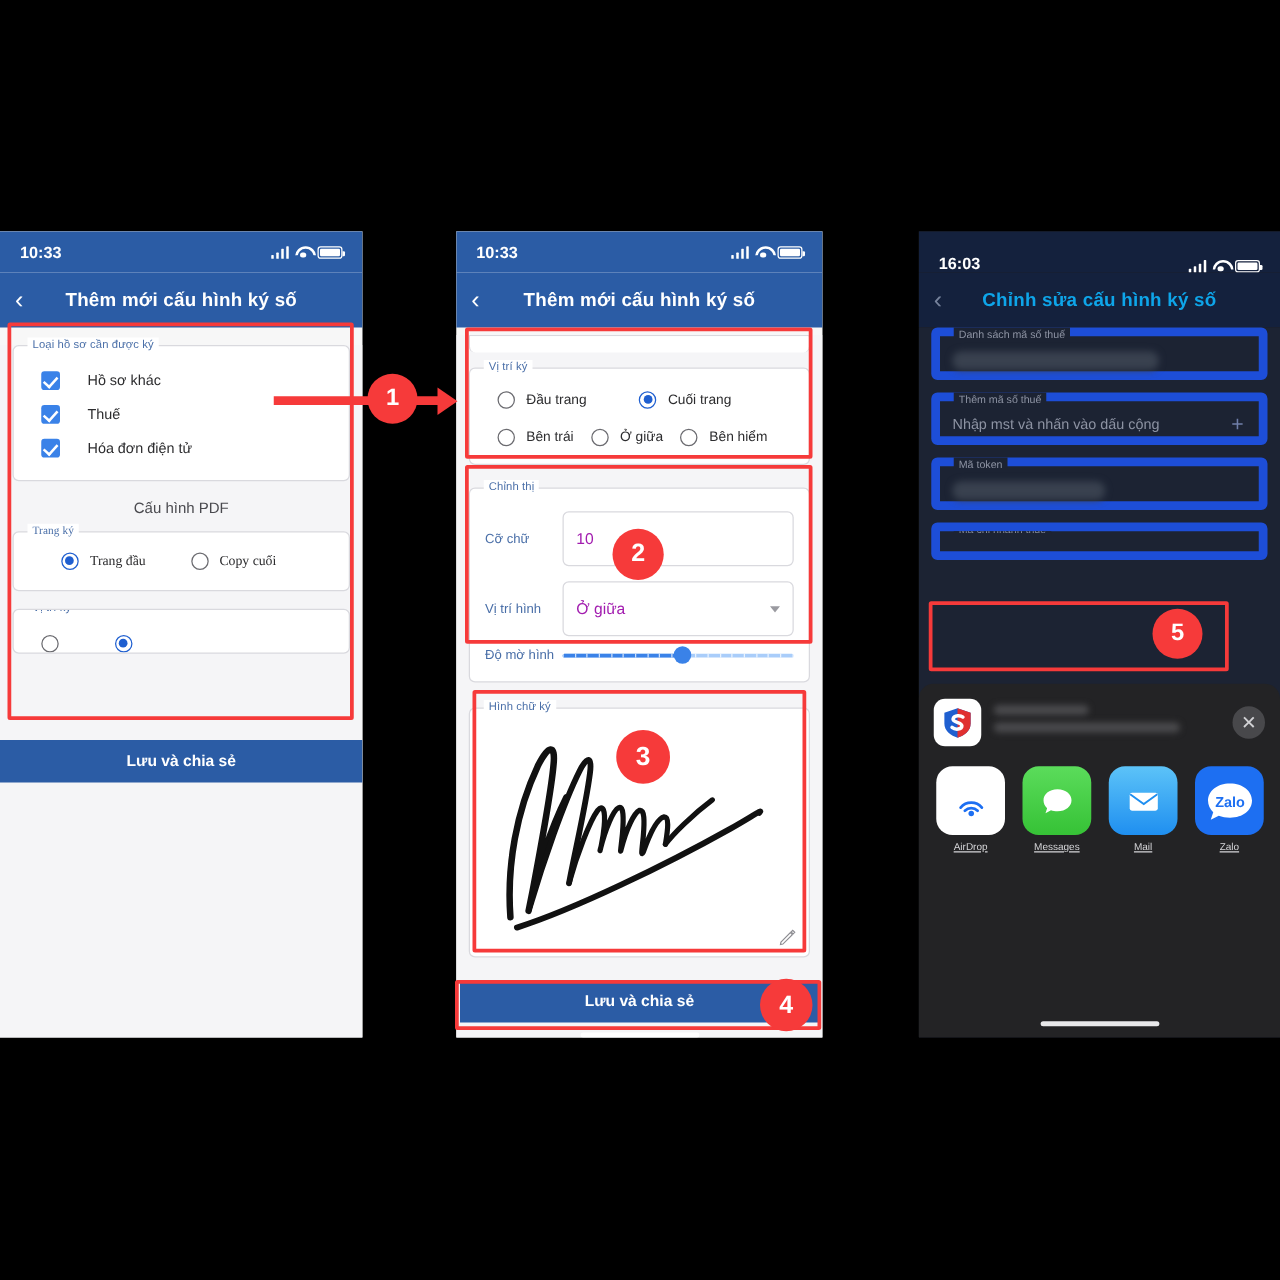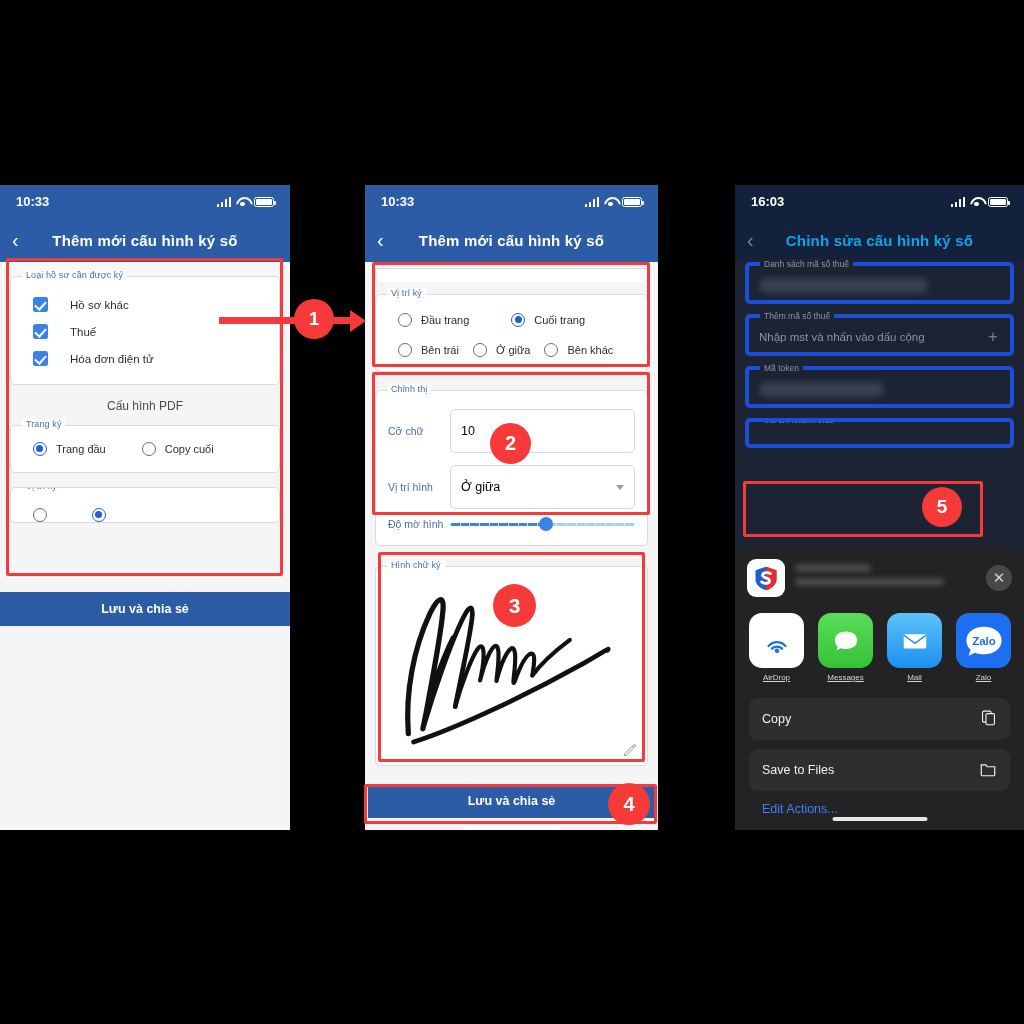--- a/index.html
+++ b/index.html
@@ -13,21 +13,21 @@
 
   
   .phone { position: absolute; top: 185px; height: 645px; overflow: hidden; background: #f7f7f7; }
   #phone1 { left: 0; width: 290px; }
   #phone2 { left: 365px; width: 293px; }
   #phone3 { left: 735px; width: 289px; background: #1c1c1e; }
 
   .statusbar { height: 33px; display: flex; align-items: center; justify-content: space-between;
                padding: 0 16px; color: #fff; font-size: 13px; font-weight: bold; }
   .sb-blue { background: #2b5ca5; }
-  .sb-dark { background: #14213d; }
+  .sb-dark { background: #14213d; align-items: flex-end; }
   .sb-icons { display: flex; align-items: center; gap: 5px; }
   .bars { display: inline-flex; align-items: flex-end; gap: 1.5px; height: 10px; }
   .bars i { display: block; width: 2.5px; background: #fff; border-radius: .5px; }
   .bars i:nth-child(1){height:3px} .bars i:nth-child(2){height:5px}
   .bars i:nth-child(3){height:7.5px} .bars i:nth-child(4){height:10px}
   .wifi { width: 13px; height: 10px; position: relative; }
   .wifi::before { content:""; position:absolute; left:0; top:0; width:13px; height:13px;
       border:2.2px solid #fff; border-radius:50%; clip-path: polygon(0 0,100% 0,100% 45%,0 45%); }
   .wifi::after { content:""; position:absolute; left:4.4px; top:5px; width:4.2px; height:4.2px;
       background:#fff; border-radius:50%; }
@@ -66,34 +66,34 @@
 
   
   .primary-btn { background:#2b5ca5; color:#fff; text-align:center; font-size:12.5px;
                  font-weight:bold; padding:10px 0; }
 
   .home-ind { position:absolute; bottom:9px; left:50%; transform:translateX(-50%);
               width:95px; height:4px; border-radius:2px; background:#b9b9bd; }
 
   
   .fld { border:1px solid #d9d9de; border-radius:5px; height:44px; display:flex; align-items:center;
-         padding:0 10px; font-size:12.5px; color:#000000; background:#fff; flex:1;text-align:center; }
+         padding:0 10px; font-size:12.5px; color:#a21caf; background:#fff; flex:1;text-align:center; }
   .fld-label { font-size:10.5px; color:#4a6fa8; width:62px; flex:none; }
   .caret { margin-left:auto; width:0;height:0;border-left:4.5px solid transparent;
            border-right:4.5px solid transparent;border-top:5px solid #9a9aa0; }
   .slider { flex:1; height:14px; position:relative; display:flex; align-items:center; }
   .slider .track { position:absolute; left:0; right:0; height:3px; background:#a9cdfa; border-radius:2px; }
   .slider .fill { position:absolute; left:0; width:52%; height:3px; background:#3a82e8; border-radius:2px; }
   .slider .ticks { position:absolute; left:0; right:0; height:3px; display:flex; justify-content:space-between; }
   .slider .ticks i { width:1px; height:3px; background:rgba(255,255,255,.75); }
   .slider .thumb { position:absolute; left:52%; width:14px; height:14px; margin-left:-7px;
                    border-radius:50%; background:#3a82e8; }
   .sig-box { position:relative; height:100%; }
   .pencil { position:absolute; right:10px; bottom:8px; width:14px; height:14px; }
-  .p3-field { border:4px solid #1d4ed8; border-radius:5px; margin:0 10px 10px; height:42px; position:relative; }
+  .p3-field { border:7px solid #1d4ed8; border-radius:5px; margin:0 10px 10px; height:42px; position:relative; }
   .p3-field > legend { position:absolute; top:-7px; left:11px; background:#1c2333; padding:0 4px;
                        font-size:8.5px; color:#8d93a3; }
   .p3-field .val { font-size:11.5px; color:#8d93a3; padding:13px 10px; }
   .blurbar { height:15px; border-radius:7px; background:#39414f; filter: blur(3px); }
 
   .sheet { position:absolute; left:0; right:0; bottom:0; top:285px; background:#232325;
            border-radius:12px 12px 0 0; }
   .sheet-head { display:flex; align-items:center; padding:12px 12px 10px; }
   .app-icon { width:38px; height:38px; border-radius:9px; background:#fff; flex:none;
               display:flex; align-items:center; justify-content:center; }
@@ -158,21 +158,21 @@
           <span class="cb-label">Thuế</span>
         </div>
         <div class="row" style="padding:6px 0 6px 22px;">
           <span class="cb"></span>
           <span class="cb-label">Hóa đơn điện tử</span>
         </div>
       </div>
 
       <div class="section-title">Cấu hình PDF</div>
 
-      <div class="fs" style="padding:16px 0;">
+      <div class="fs" style="padding:16px 16px;font-family:Liberation Serif, serif;">
         <legend>Trang ký</legend>
         <div class="row" style="padding:0 0 0 22px;">
           <span class="rd on"></span>
           <span class="rd-label">Trang đầu</span>
           <span class="rd" style="margin-left:36px;"></span>
           <span class="rd-label">Copy cuối</span>
         </div>
       </div>
 
       <div class="fs" style="margin-top:14px; padding:16px 0; height:36px; overflow:hidden;">
@@ -221,21 +221,21 @@
           <span class="rd-label">Đầu trang</span>
           <span class="rd on" style="margin-left:42px;"></span>
           <span class="rd-label">Cuối trang</span>
         </div>
         <div class="row" style="padding:16px 0 0 22px;">
           <span class="rd"></span>
           <span class="rd-label">Bên trái</span>
           <span class="rd" style="margin-left:14px;"></span>
           <span class="rd-label">Ở giữa</span>
           <span class="rd" style="margin-left:14px;"></span>
-          <span class="rd-label">Bên khác</span>
+          <span class="rd-label">Bên hiểm</span>
         </div>
       </div>
 
       <div class="fs" style="margin-top:18px; padding:14px 12px 14px;">
         <legend>Chỉnh thị</legend>
         <div class="row" style="margin-top:4px;">
           <span class="fld-label">Cỡ chữ</span>
           <span class="fld">10</span>
         </div>
         <div class="row" style="margin-top:12px;">
@@ -401,40 +401,20 @@
               <svg viewBox="0 0 40 40" width="44" height="44">
                 <path d="M20 7 C 29.5 7 36 12.5 36 19.5 C 36 26.5 29.5 32 20 32 C 17 32 14.2 31.5 11.8 30.6 L 6 33.5 L 7.8 28 C 5.5 25.8 4 22.9 4 19.5 C 4 12.5 10.5 7 20 7 Z" fill="#fff"></path>
                 <text x="20" y="24" font-family="Liberation Sans, sans-serif" font-size="10.5" font-weight="bold" fill="#1d6ff2" text-anchor="middle">Zalo</text>
               </svg>
             </div>
             <div class="nm">Zalo</div>
           </div>
 
         </div>
 
-        <div class="act-list">
-          <div class="act">
-            <span>Copy</span>
-            <span class="ic">
-              <svg viewBox="0 0 20 20" width="17" height="17" fill="none" stroke="#f2f2f4" stroke-width="1.3">
-                <rect x="3" y="2.5" width="10" height="13" rx="1.6"></rect>
-                <rect x="7" y="5.5" width="10" height="13" rx="1.6" fill="#2e2e30"></rect>
-              </svg>
-            </span>
-          </div>
-          <div class="act">
-            <span>Save to Files</span>
-            <span class="ic">
-              <svg viewBox="0 0 20 20" width="18" height="18" fill="none" stroke="#f2f2f4" stroke-width="1.3">
-                <path d="M2.5 5.5 h5 l1.4 2 h8.6 v9 a1 1 0 0 1 -1 1 h-13 a1 1 0 0 1 -1 -1 z"></path>
-              </svg>
-            </span>
-          </div>
-          <div class="edit-actions">Edit Actions...</div>
-        </div>
 
         <div class="home-ind" style="background:#e8e8ea;"></div>
       </div>
     </div>
   </div>
 
   <div class="redbox" style="left:6px; top:258px; width:277px; height:318px;"></div>
 
   <div class="redbox" style="left:0px; top:576px; width:290px; height:2px; border-width:0;"></div>
 

